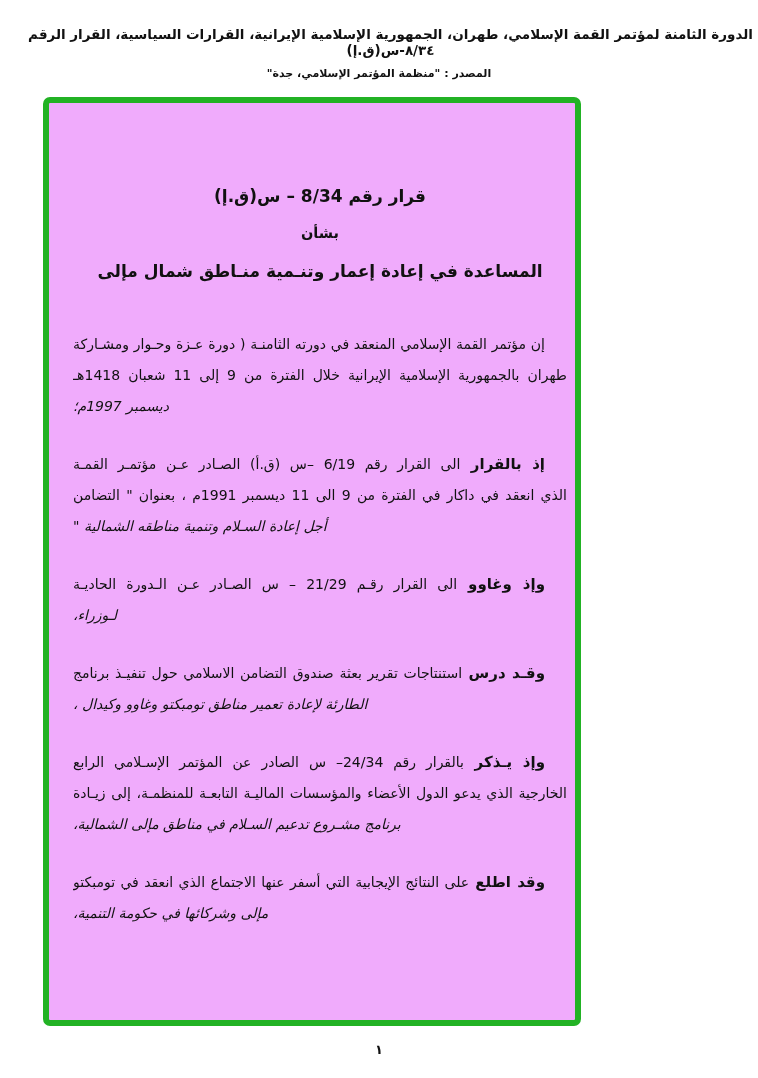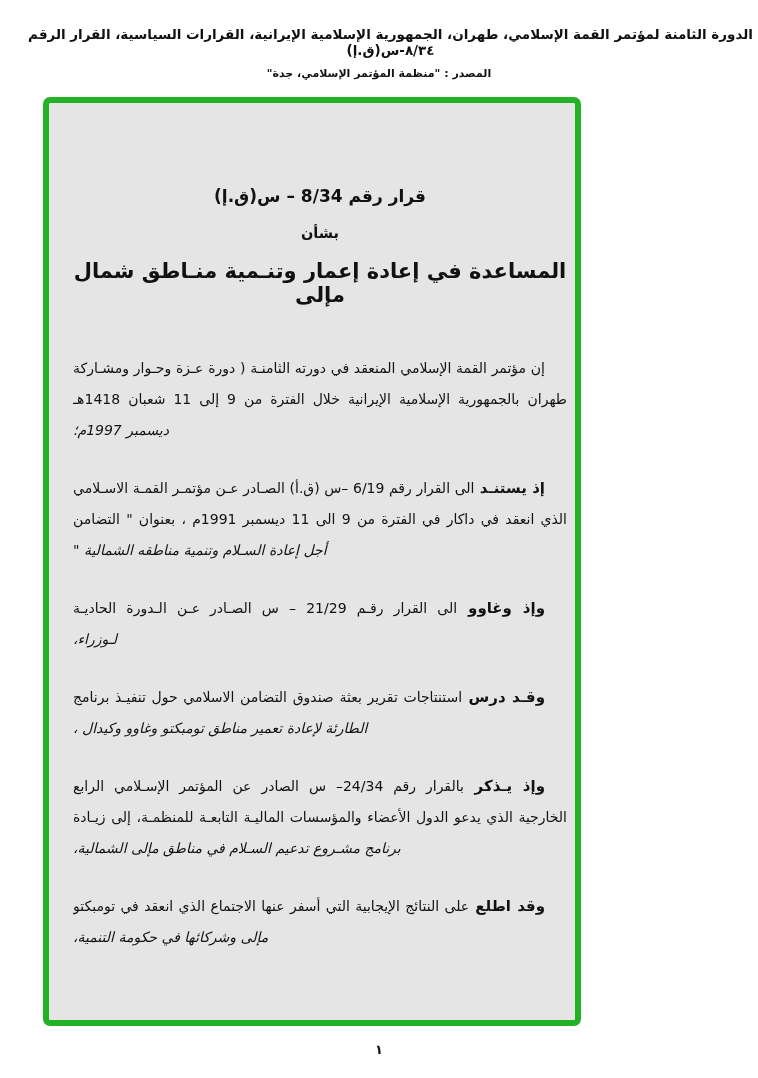--- a/index.html
+++ b/index.html
@@ -7,28 +7,28 @@
     width:758px;height:1078px;position:relative;background:#ffffff;
     font-family:"DejaVu Sans", sans-serif;color:#111;overflow:hidden;
   }
   
   .page-header{position:absolute;top:26px;left:0;right:0;text-align:center;direction:rtl;}
   .header-l1{font-size:13.5px;font-weight:bold;letter-spacing:0;padding-left:23px;}
   .header-l2{font-size:11px;font-weight:bold;margin-top:9px;}
   
   .doc-box{
     position:absolute;left:43px;top:97px;width:538px;height:929px;
-    box-sizing:border-box;border:6px solid var(--frame,#22b224);border-radius:7px;background:#e5e5e5;
+    box-sizing:border-box;border:6px solid var(--frame,#22b224);border-radius:7px;background:#f0abfc;
   }
   .doc-content{direction:rtl;padding:82px 8px 0 24px;}
   
   .title-block{text-align:center;font-weight:bold;}
   .t1{font-size:17px;line-height:22px;}
   .t2{font-size:14.5px;line-height:20px;margin-top:16px;}
-  .t3{font-size:21px;line-height:24px;margin-top:16px;}
+  .t3{font-size:17px;line-height:24px;margin-top:16px;}
   
   .paras{margin-top:46px;font-size:14px;}
   .para{margin-bottom:27px;}
   .line{
     line-height:31px;height:31px;overflow:hidden;
     text-align:justify;text-align-last:justify;
   }
   .line.first{padding-right:22px;}
   .line.last{text-align:left;text-align-last:auto;font-style:italic;}
   .lead{font-size:15px;font-weight:bold;}
@@ -50,21 +50,21 @@
       <div class="t2">بشأن</div>
       <div class="t3">المساعدة في إعادة إعمار وتنـمية منـاطق شمال مإلى</div>
     </div>
     <div class="paras">
         <div class="para">
           <div class="line first">إن مؤتمر القمة الإسلامي المنعقد في دورته الثامنـة ( دورة عـزة  وحـوار  ومشـاركة ) في</div>
           <div class="line">طهران بالجمهورية الإسلامية الإيرانية خلال الفترة من 9 إلى 11 شعبان 1418هـ الموافـق: 9 – 11</div>
           <div class="line last">ديسمبر 1997م؛</div>
         </div>
         <div class="para">
-          <div class="line first"><b class="lead">إذ يستنـد </b>الى القرار رقم 6/19 –س (ق.أ) الصـادر عـن مؤتمـر القمـة الاسـلامي السـادس</div>
+          <div class="line first"><b class="lead">إذ بالقرار </b>الى القرار رقم 6/19 –س (ق.أ) الصـادر عـن مؤتمـر القمـة الاسـلامي السـادس</div>
           <div class="line">الذي انعقد في داكار في الفترة من 9 الى 11 ديسمبر 1991م ، بعنوان " التضامن الاسلامي مع مإلى مـن</div>
           <div class="line last">أجل إعادة السـلام وتنمية مناطقه الشمالية "</div>
         </div>
         <div class="para">
           <div class="line first"><b class="lead">وإذ وغاوو </b>الى القرار رقـم 21/29 – س الصـادر عـن الـدورة الحاديـة والعشـرين للمؤتمـر</div>
           <div class="line last">لـوزراء،</div>
         </div>
         <div class="para">
           <div class="line first"><b class="lead">وقـد درس </b>استنتاجات تقرير بعثة صندوق التضامن الاسلامي حول تنفيـذ برنامج المسـاعدات</div>
           <div class="line last">الطارئة لإعادة تعمير مناطق تومبكتو وغاوو وكيدال ،</div>

